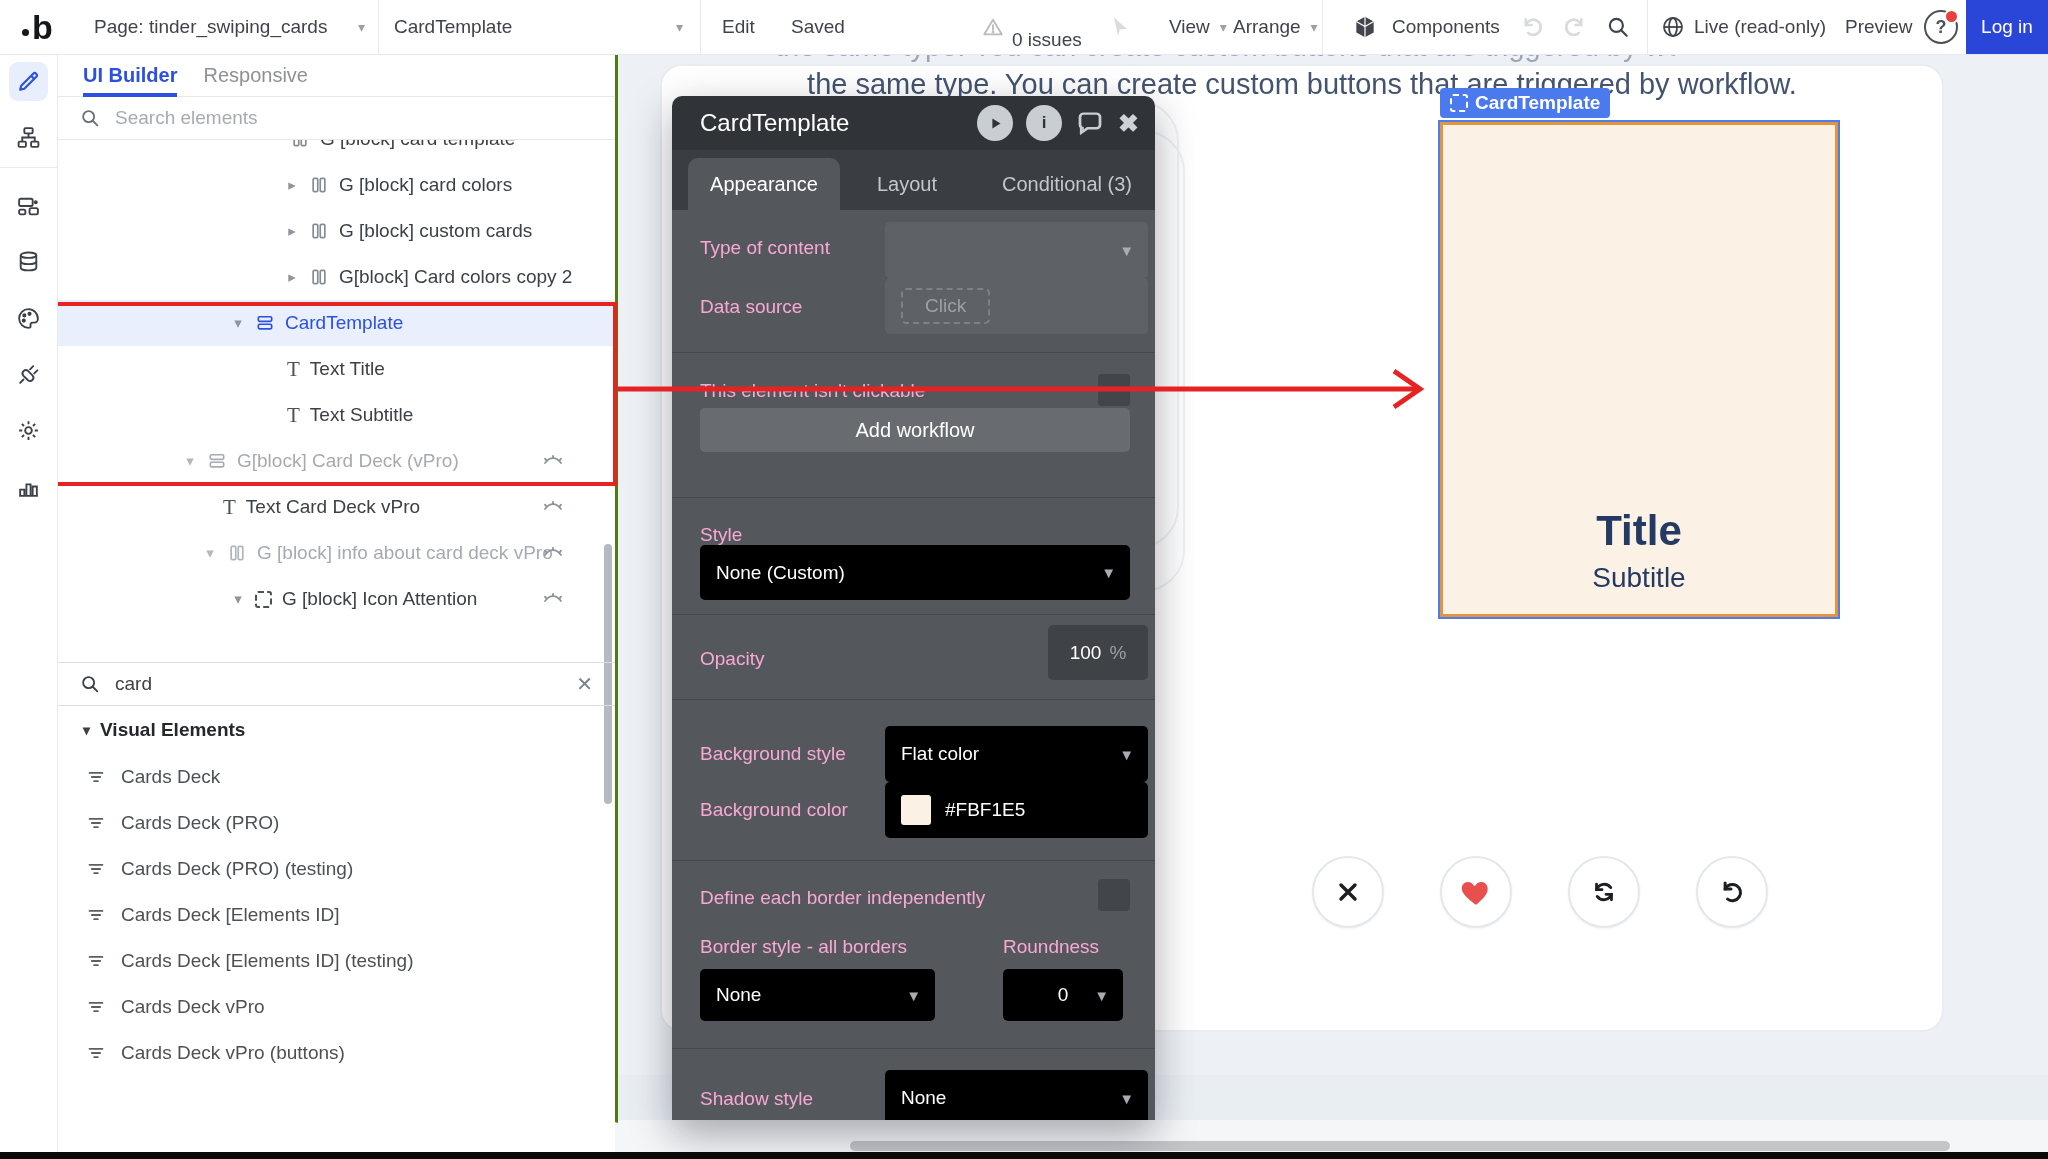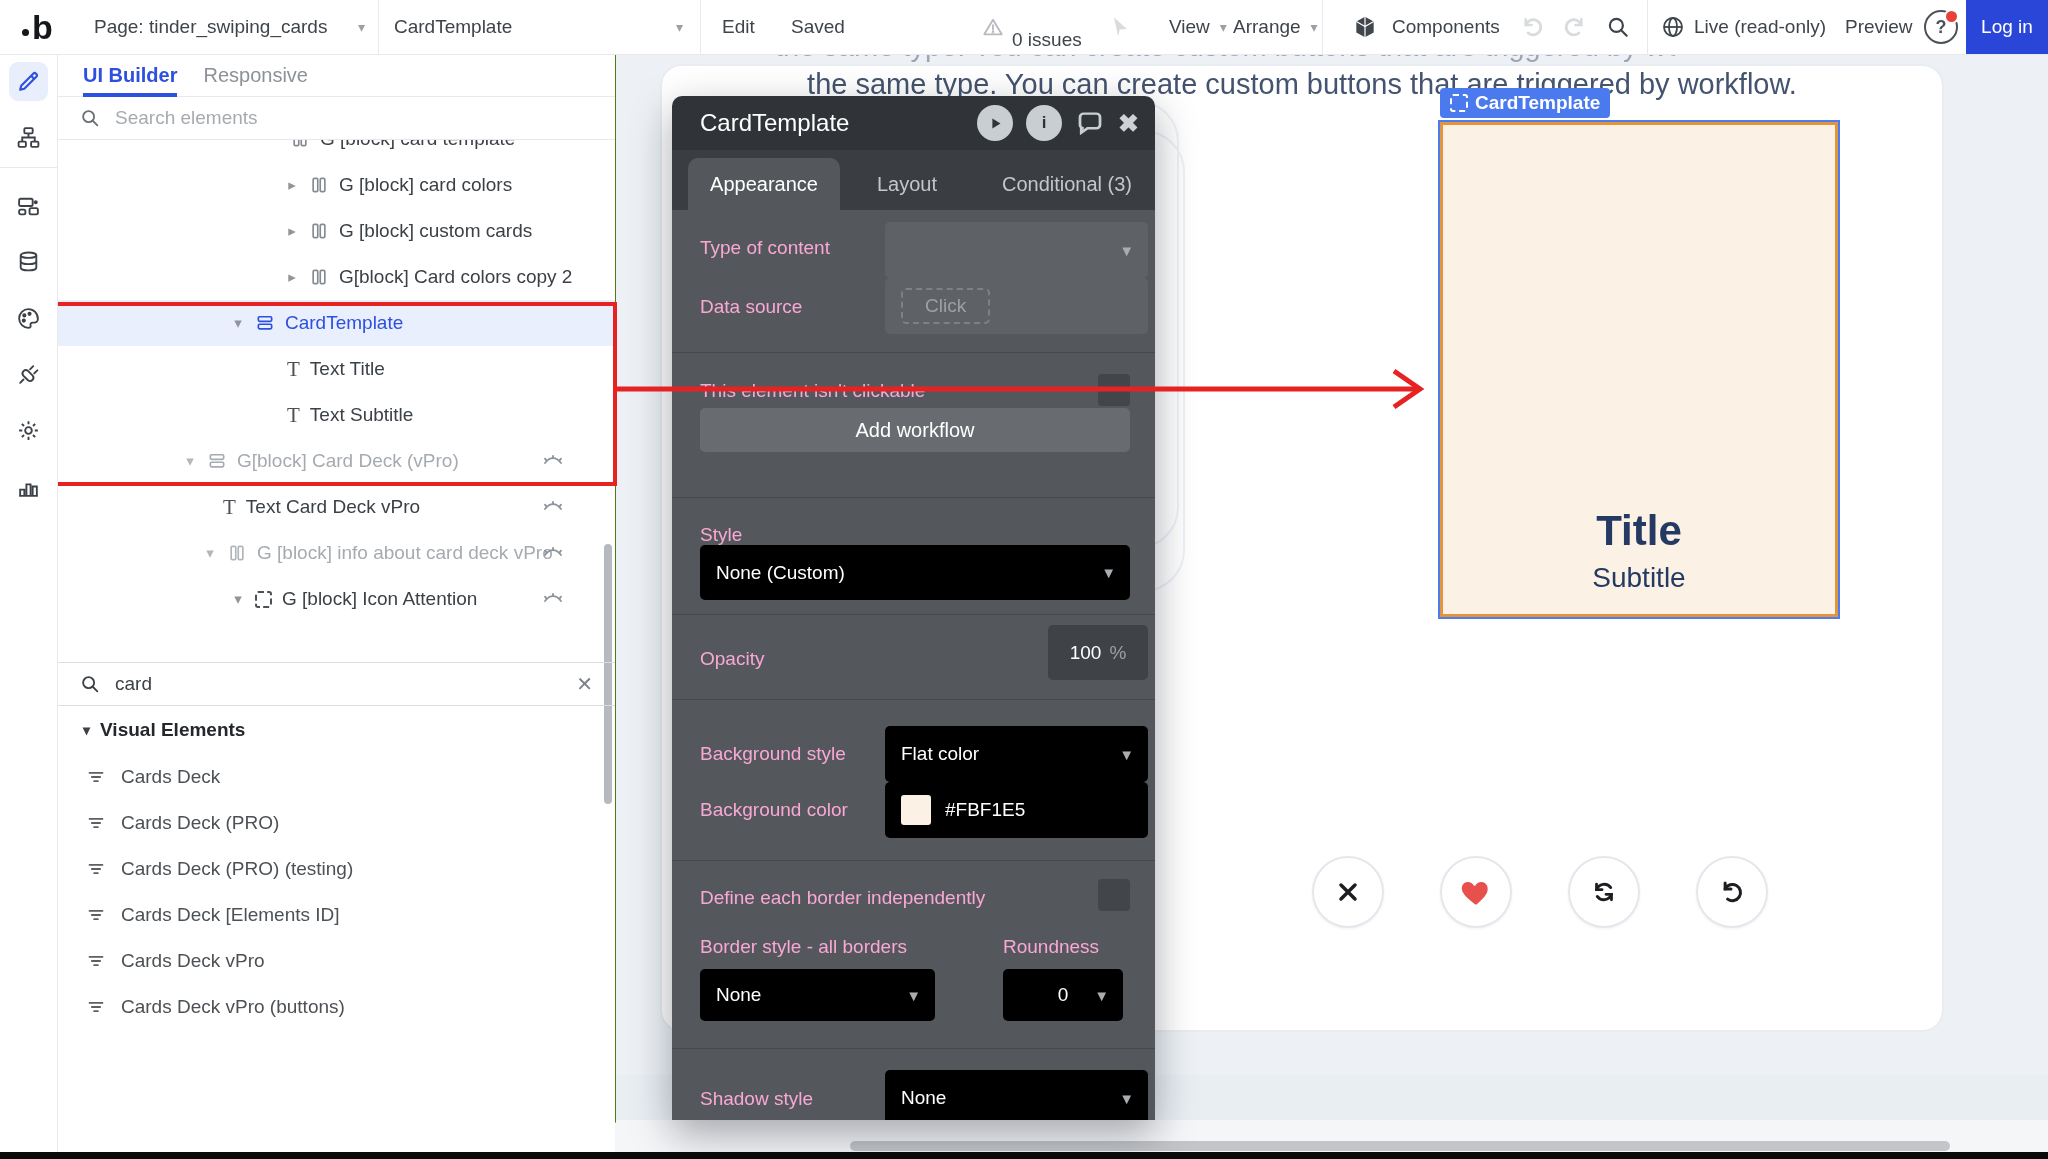--- a/index.html
+++ b/index.html
@@ -24,21 +24,21 @@
                justify-content:center;font-size:18px;font-weight:700;color:#4c5258;position:relative;}
   .help-dot{position:absolute;right:-3px;top:-3px;width:11px;height:11px;border-radius:50%;background:#e8403a;border:2px solid #fff;}
 
   
   .rail{left:0;top:54px;width:57px;height:1098px;background:#fff;border-right:1px solid #e8eaed;z-index:40;}
   .rail-ic{position:absolute;left:0;width:57px;display:flex;justify-content:center;color:#3c4147;}
   .rail-active-bg{position:absolute;left:9px;top:8px;width:39px;height:39px;background:#e8eefc;border-radius:9px;}
   .rail-div{position:absolute;left:0;top:113px;width:57px;height:1px;background:#e8eaed;}
 
   
-  .panel{left:57px;top:54px;width:558px;height:1068px;background:#fff;border-right:1px solid #4d7c0f;border-bottom:1px solid #e4e7ea;z-index:30;}
+  .panel{left:57px;top:54px;width:558px;height:1068px;background:#fff;border-right:3px solid #4d7c0f;border-bottom:1px solid #e4e7ea;z-index:30;}
   .ptabs{position:absolute;left:0;top:0;width:100%;height:43px;border-bottom:1px solid #e7e9ec;display:flex;align-items:center;padding-left:26px;box-sizing:border-box;gap:26px;}
   .ptab{font-size:20px;color:#8b9197;position:relative;height:43px;display:flex;align-items:center;}
   .ptab.active{color:#2d50e0;font-weight:700;}
   .ptab.active::after{content:"";position:absolute;left:0;right:0;bottom:0;height:4px;background:#2d50e0;}
   .psearch{position:absolute;left:0;top:43px;width:100%;height:43px;border-bottom:1px solid #e7e9ec;display:flex;align-items:center;padding-left:22px;box-sizing:border-box;gap:12px;}
   .psearch input{border:none;outline:none;font-size:19px;color:#4d7c0f;font-family:"Liberation Sans",sans-serif;width:420px;}
   .psearch input::placeholder{color:#a7abaf;}
   .tree{position:absolute;left:0;top:86px;width:100%;height:524px;overflow:hidden;}
   .trow{height:46px;display:flex;align-items:center;font-size:19px;color:#3c4147;position:relative;box-sizing:border-box;}
   .trow .caret{width:18px;color:#8f959b;font-size:15px;flex:0 0 18px;margin-right:8px;text-align:center;}
@@ -452,20 +452,28 @@
             </svg>
           </span>
         <span>Cards Deck [Elements ID]</span>
       </div>
       <div class="rrow">
         <span class="ricon">
             <svg width="22" height="22" viewBox="0 0 24 24" fill="none" stroke="currentColor" stroke-width="2" stroke-linecap="round">
               <path d="M5 7.5h14M7.5 12h9M10 16.5h4"></path>
             </svg>
           </span>
+        <span>Cards Deck [Elements ID] (testing)</span>
+      </div>
+      <div class="rrow">
+        <span class="ricon">
+            <svg width="22" height="22" viewBox="0 0 24 24" fill="none" stroke="currentColor" stroke-width="2" stroke-linecap="round">
+              <path d="M5 7.5h14M7.5 12h9M10 16.5h4"></path>
+            </svg>
+          </span>
         <span>Cards Deck vPro</span>
       </div>
       <div class="rrow">
         <span class="ricon">
             <svg width="22" height="22" viewBox="0 0 24 24" fill="none" stroke="currentColor" stroke-width="2" stroke-linecap="round">
               <path d="M5 7.5h14M7.5 12h9M10 16.5h4"></path>
             </svg>
           </span>
         <span>Cards Deck vPro (buttons)</span>
       </div>

